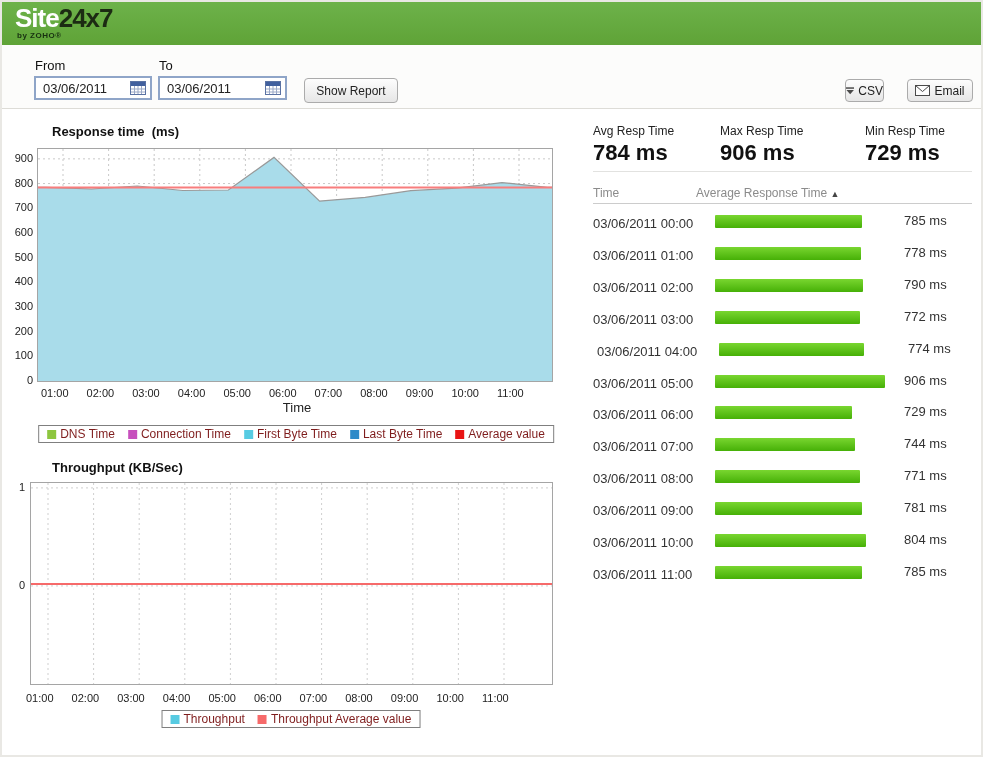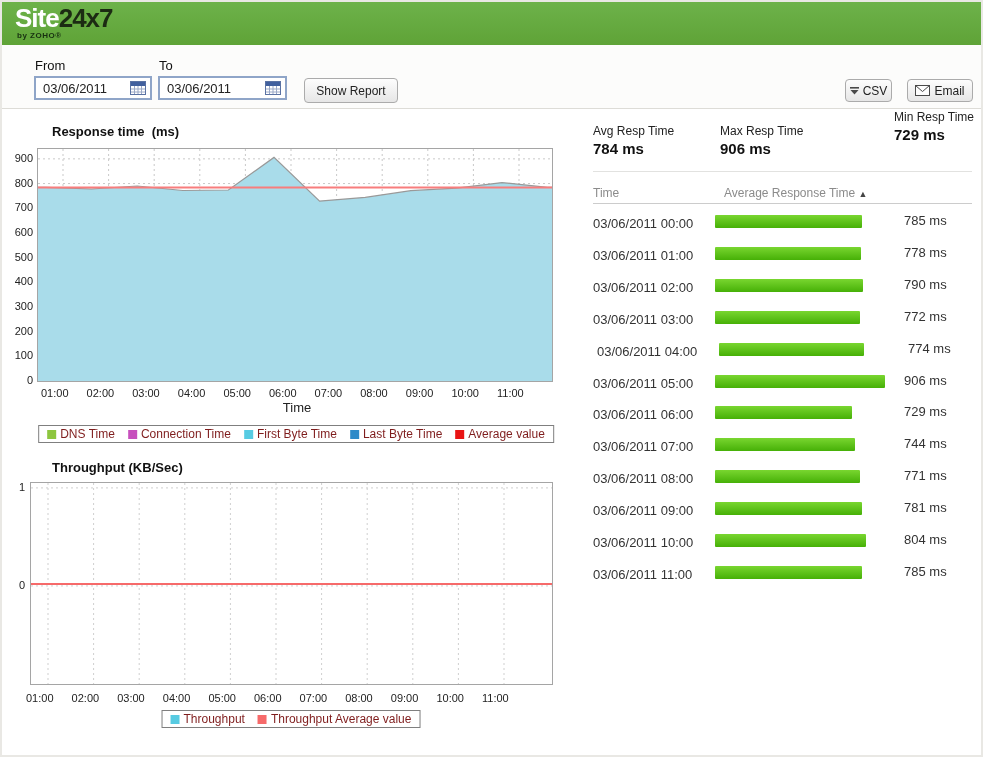--- a/index.html
+++ b/index.html
@@ -38,21 +38,21 @@
   .axis-label { position:absolute; font-size:13px; color:#222; text-align:center; }
   .legend { position:absolute; transform:translateX(-50%); display:flex; align-items:center;
             gap:13px; border:1px solid #7f7f7f; background:#fff; padding:2px 8px; height:18px;
             white-space:nowrap; }
   .legend .item { display:flex; align-items:center; gap:4px; font-size:12px; color:#7f1d1d; }
   .legend .sw { width:9px; height:9px; display:inline-block; }
 
   
   .stat { position:absolute; }
   .stat .lbl { font-size:12px; color:#222; }
-  .stat .val { font-size:15px; font-weight:bold; color:#111; margin-top:2px; }
+  .stat .val { font-size:22px; font-weight:bold; color:#111; margin-top:2px; }
   .divider { position:absolute; height:1px; background:#e2e2e0; }
   .thead-cell { position:absolute; font-size:12px; color:#8b8b8b; }
   .sort-ico { color:#444; font-size:9px; }
   .trow { position:absolute; width:380px; height:32px; }
   .trow .time { position:absolute; left:0; top:10px; font-size:13px; color:#333; }
   .trow .bar { position:absolute; left:122px; top:9px; height:13px; border-radius:1px;
                background:linear-gradient(#79d630,#46b007); }
   .trow .val { position:absolute; left:311px; top:7px; font-size:13px; color:#333; }
 </style>
 </head>
@@ -81,21 +81,21 @@
       <svg class="cal-icon" viewBox="0 0 16 14">
         <rect x="0.5" y="0.5" width="15" height="13" fill="#fff" stroke="#5a72a3"></rect>
         <rect x="1" y="1" width="14" height="4" fill="#41609e"></rect>
         <path d="M1 8 H15 M1 11 H15 M4.5 5 V13 M8 5 V13 M11.5 5 V13" stroke="#9aa8c6" stroke-width="1" fill="none"></path>
       </svg>
     </div>
     <button class="btn" style="left:302px; top:33px; width:94px; height:25px;">
         <span>Show Report</span>
       </button>
 
-    <button class="btn" style="left:843px; top:34px; width:47px; height:23px;">
+    <button class="btn" style="left:843px; top:34px; width:39px; height:23px;">
       <svg width="9" height="8" viewBox="0 0 9 8">
           <rect x="0" y="0" width="9" height="1.6" fill="#4a4a4a"></rect>
           <path d="M0.5 3 L8.5 3 L4.5 7.6 Z" fill="#4a4a4a"></path>
         </svg>
       <span>CSV</span>
     </button>
     <button class="btn" style="left:905px; top:34px; width:66px; height:23px;">
       <svg width="15" height="11" viewBox="0 0 15 11">
           <rect x="0.5" y="0.5" width="14" height="10" fill="#fdfdfd" stroke="#4a4a4a"></rect>
           <path d="M0.5 0.5 L7.5 6.5 L14.5 0.5" fill="none" stroke="#4a4a4a"></path>
@@ -230,28 +230,28 @@
 
   <div id="stats">
       <div class="stat" style="left: 591px; top: 122px; position: absolute;">
         <div class="lbl">Avg Resp Time</div>
         <div class="val">784 ms</div>
       </div>
       <div class="stat" style="left: 718px; top: 122px; position: absolute;">
         <div class="lbl">Max Resp Time</div>
         <div class="val">906 ms</div>
       </div>
-      <div class="stat" style="left: 863px; top: 108px; position: absolute; margin-left: 29px;">
+      <div class="stat" style="left: 863px; top: 122px; position: absolute;">
         <div class="lbl">Min Resp Time</div>
         <div class="val">729 ms</div>
       </div>
     </div>
   <div class="divider" style="left:591px; top:169px; width:379px;"></div>
   <div class="thead-cell" style="left:591px; top:184px;">Time</div>
-  <div class="thead-cell" style="left:722px; top:184px;"><span>Average Response Time</span> <span class="sort-ico">▲</span></div>
+  <div class="thead-cell" style="left:694px; top:184px;"><span>Average Response Time</span> <span class="sort-ico">▲</span></div>
   <div class="divider" style="left:591px; top:201px; width:379px; background:#cccccc;"></div>
   <div id="table-rows">
       <div class="trow" style="left: 591px; top: 204px;">
         <div class="time">03/06/2011 00:00</div>
         <div class="bar" style="width: 147px;"></div>
         <div class="val">785 ms</div>
       </div>
       <div class="trow" style="left: 591px; top: 235.9px;">
         <div class="time">03/06/2011 01:00</div>
         <div class="bar" style="width: 146px;"></div>

